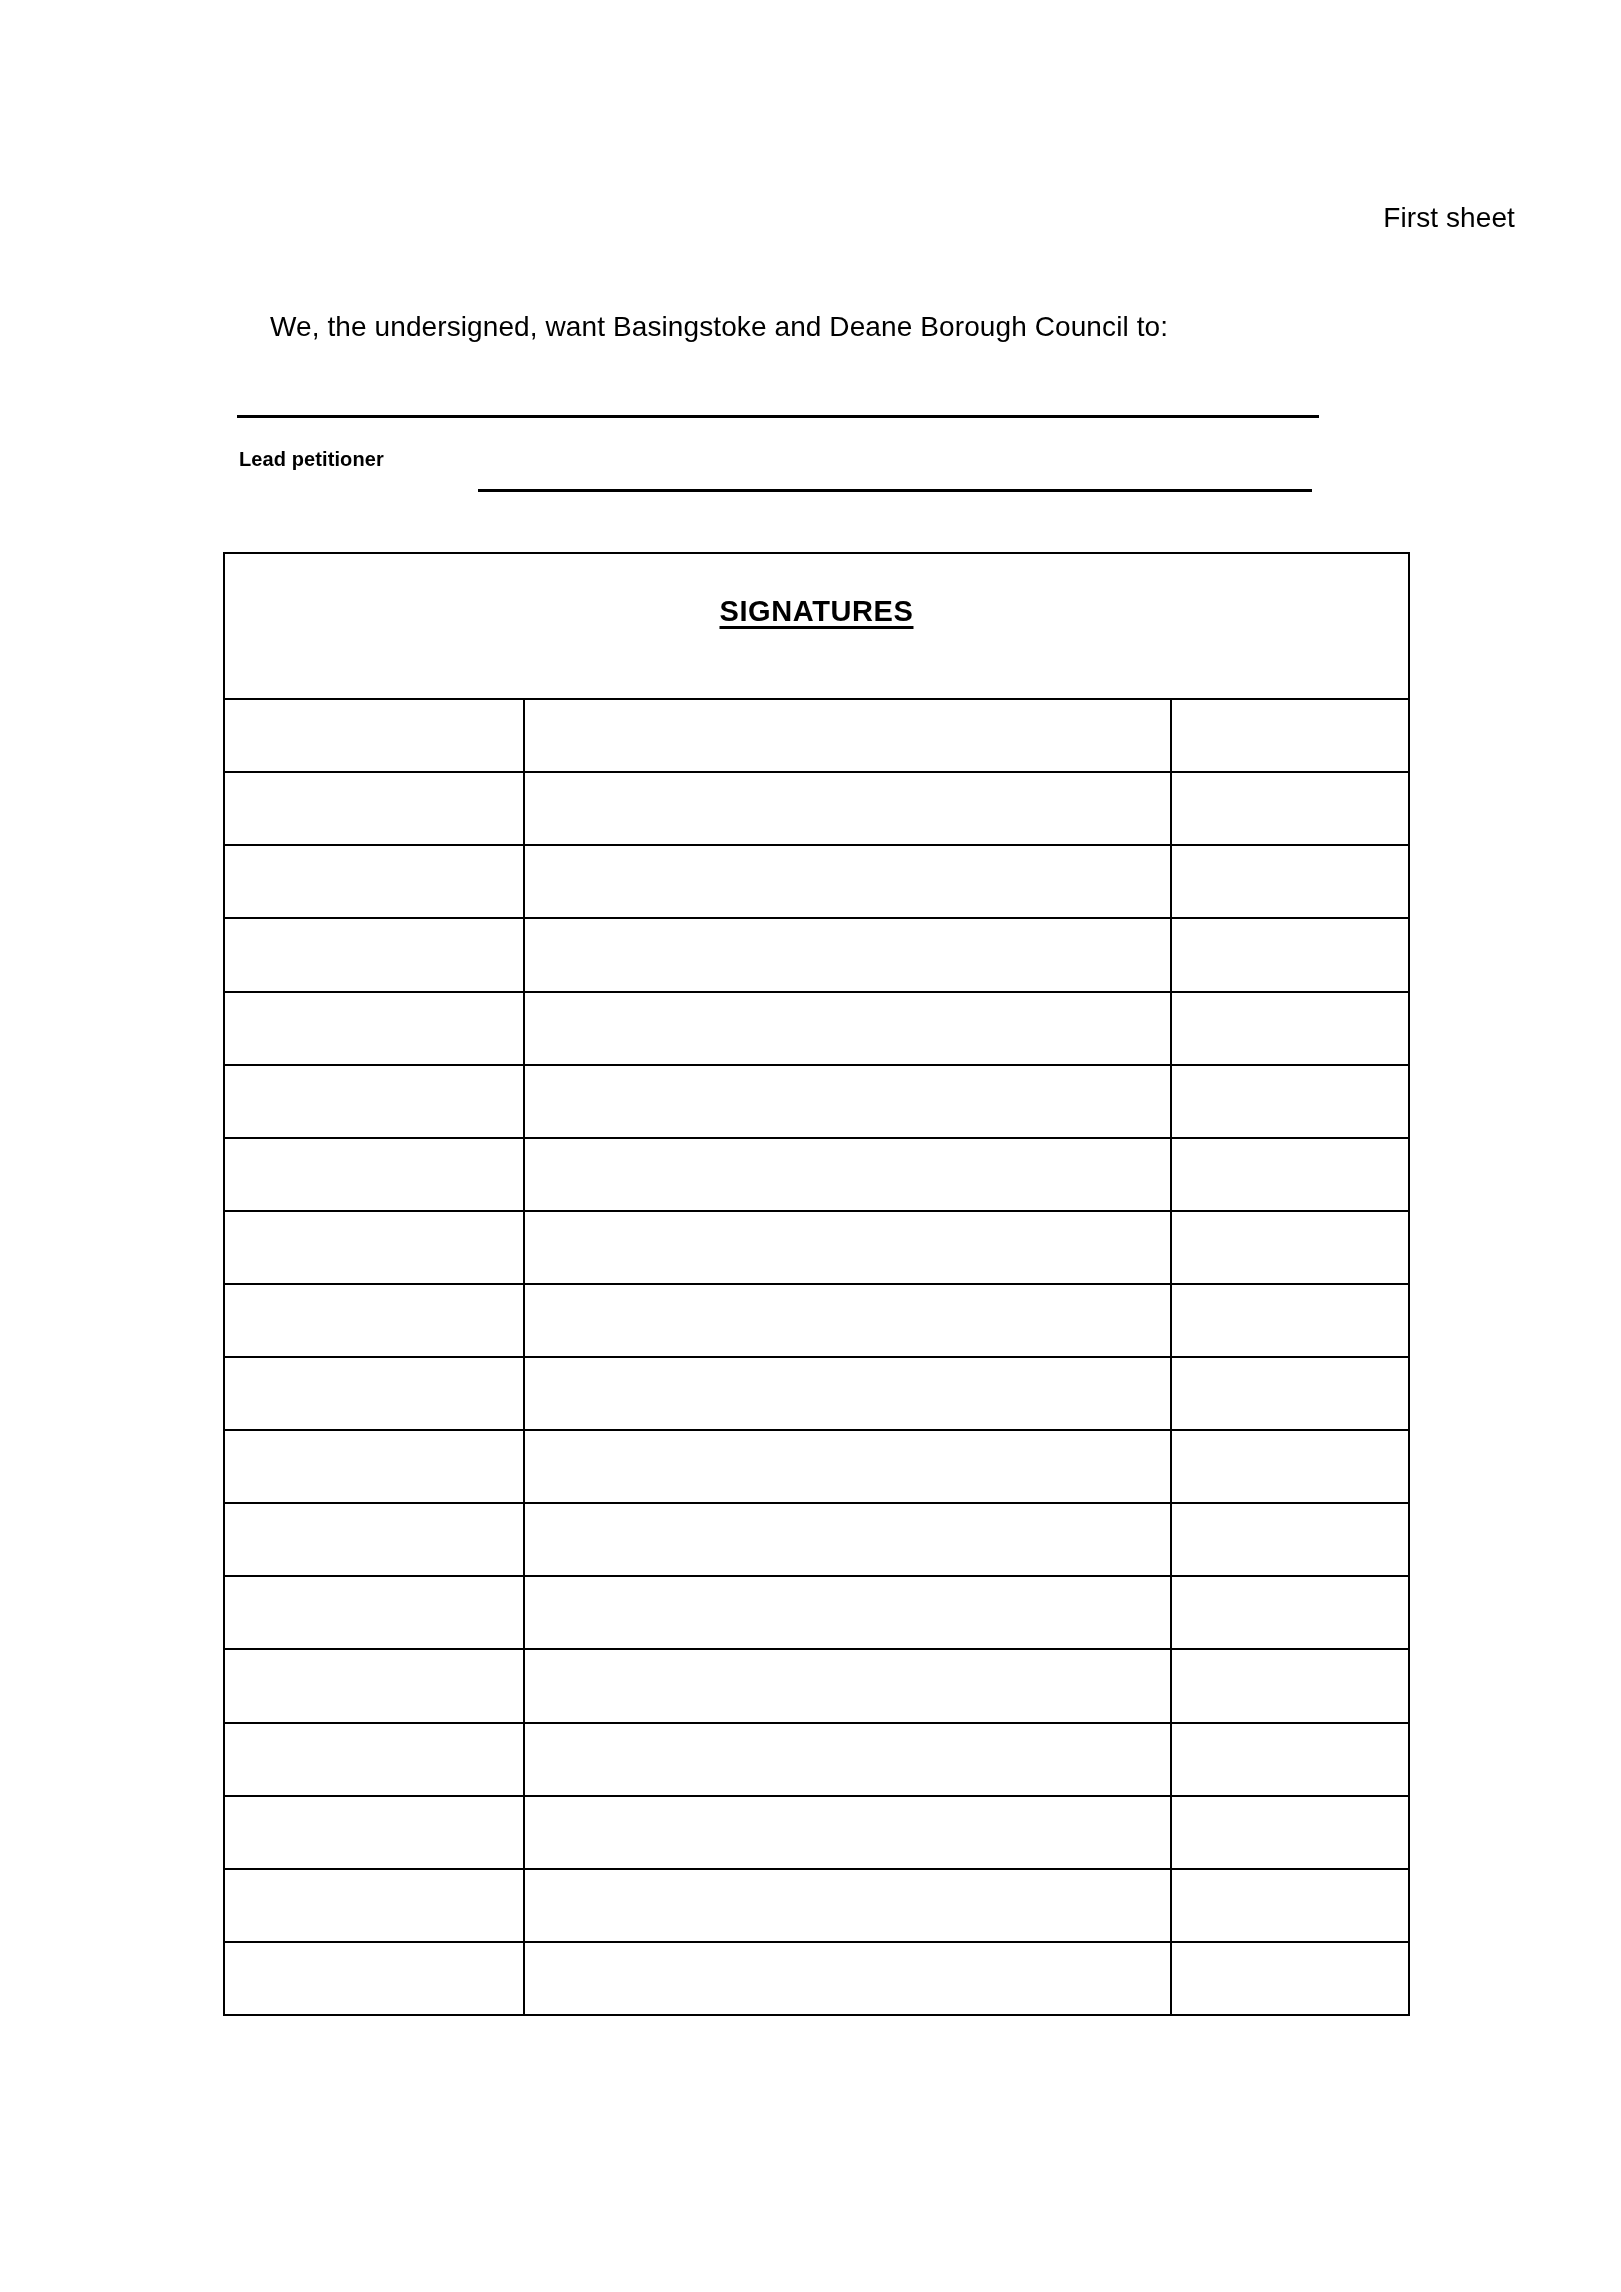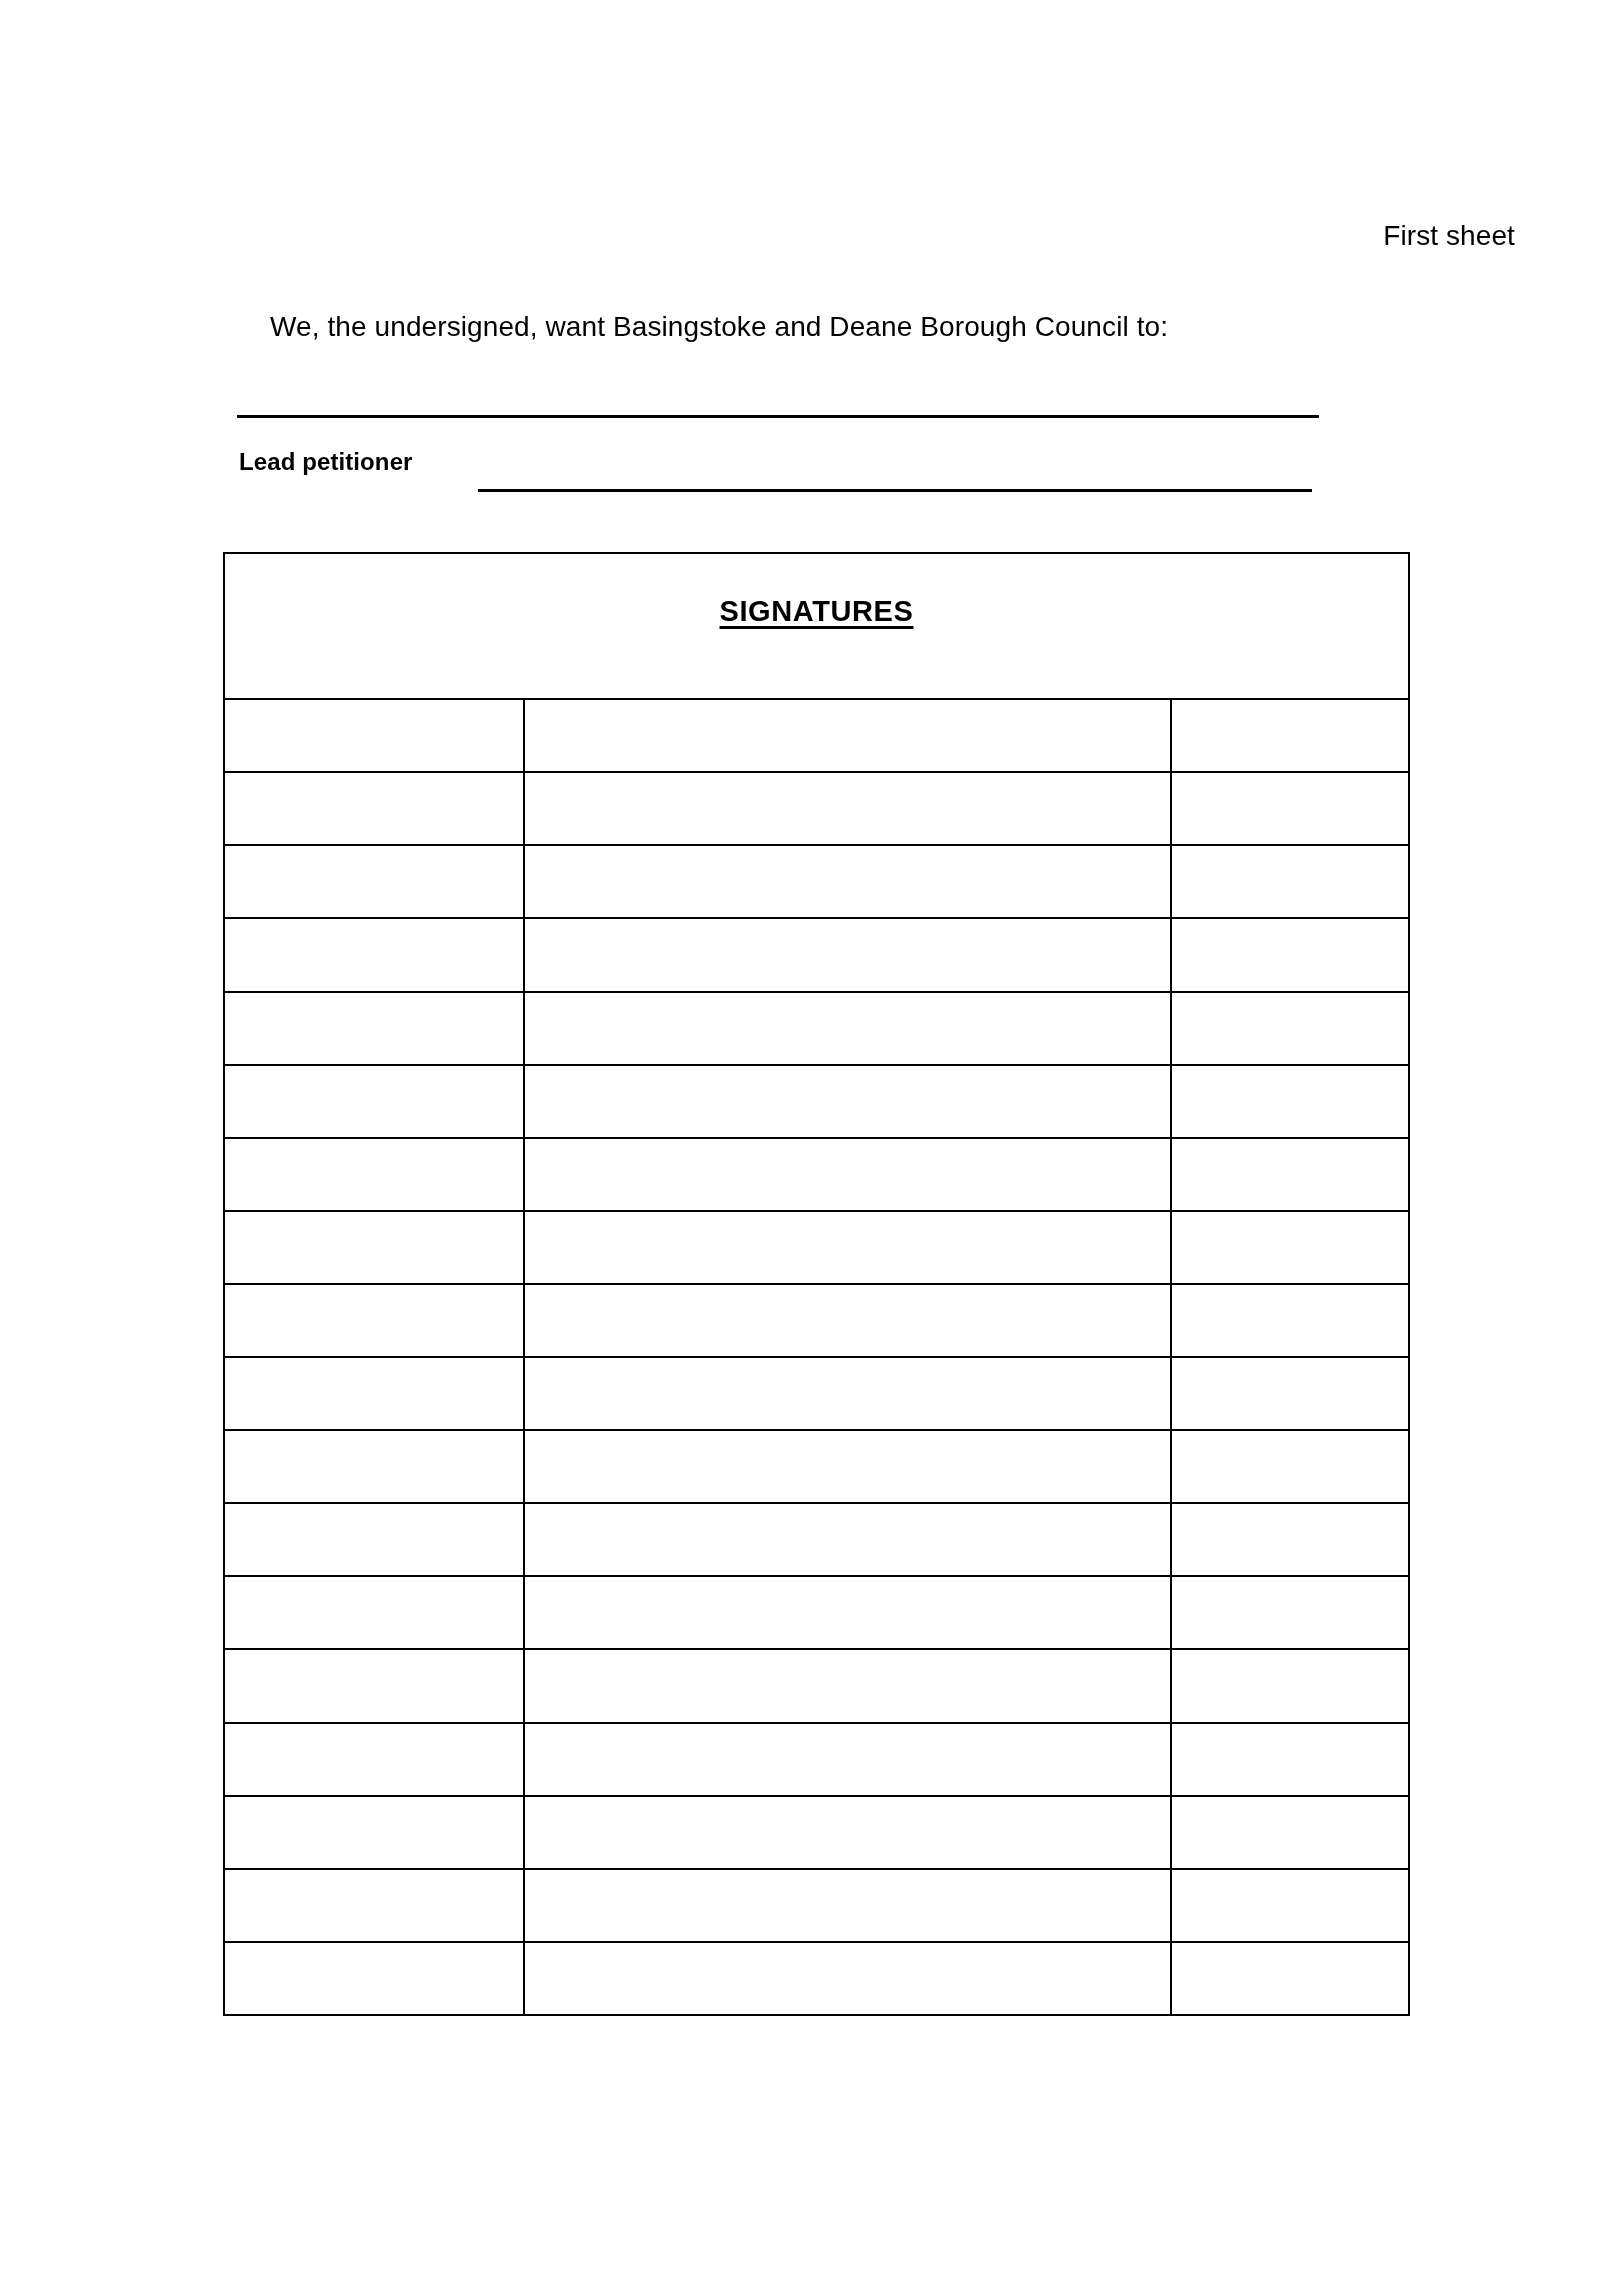--- a/index.html
+++ b/index.html
@@ -28,21 +28,20 @@
     position: absolute;
     left: 0;
     top: 201px;
     width: 1515px;
     text-align: right;
     font-size: 28px;
     font-weight: 400;
     line-height: 1.2;
     letter-spacing: 0.1px;
     white-space: nowrap;
-    margin-top: 18px;
   }
 
   
   .intro-line {
     position: absolute;
     left: 239px;
     top: 309px;
     font-size: 28px;
     font-weight: 400;
     line-height: 1.25;
@@ -66,21 +65,21 @@
     left: 478px;
     top: 489px;
     width: 834px;
   }
 
   
   .petitioner-label {
     position: absolute;
     left: 239px;
     top: 447px;
-    font-size: 24px;
+    font-size: 20px;
     font-weight: 700;
     line-height: 1.25;
     letter-spacing: 0.1px;
     white-space: nowrap;
   }
 
   
   .sig-table {
     position: absolute;
     left: 223px;

